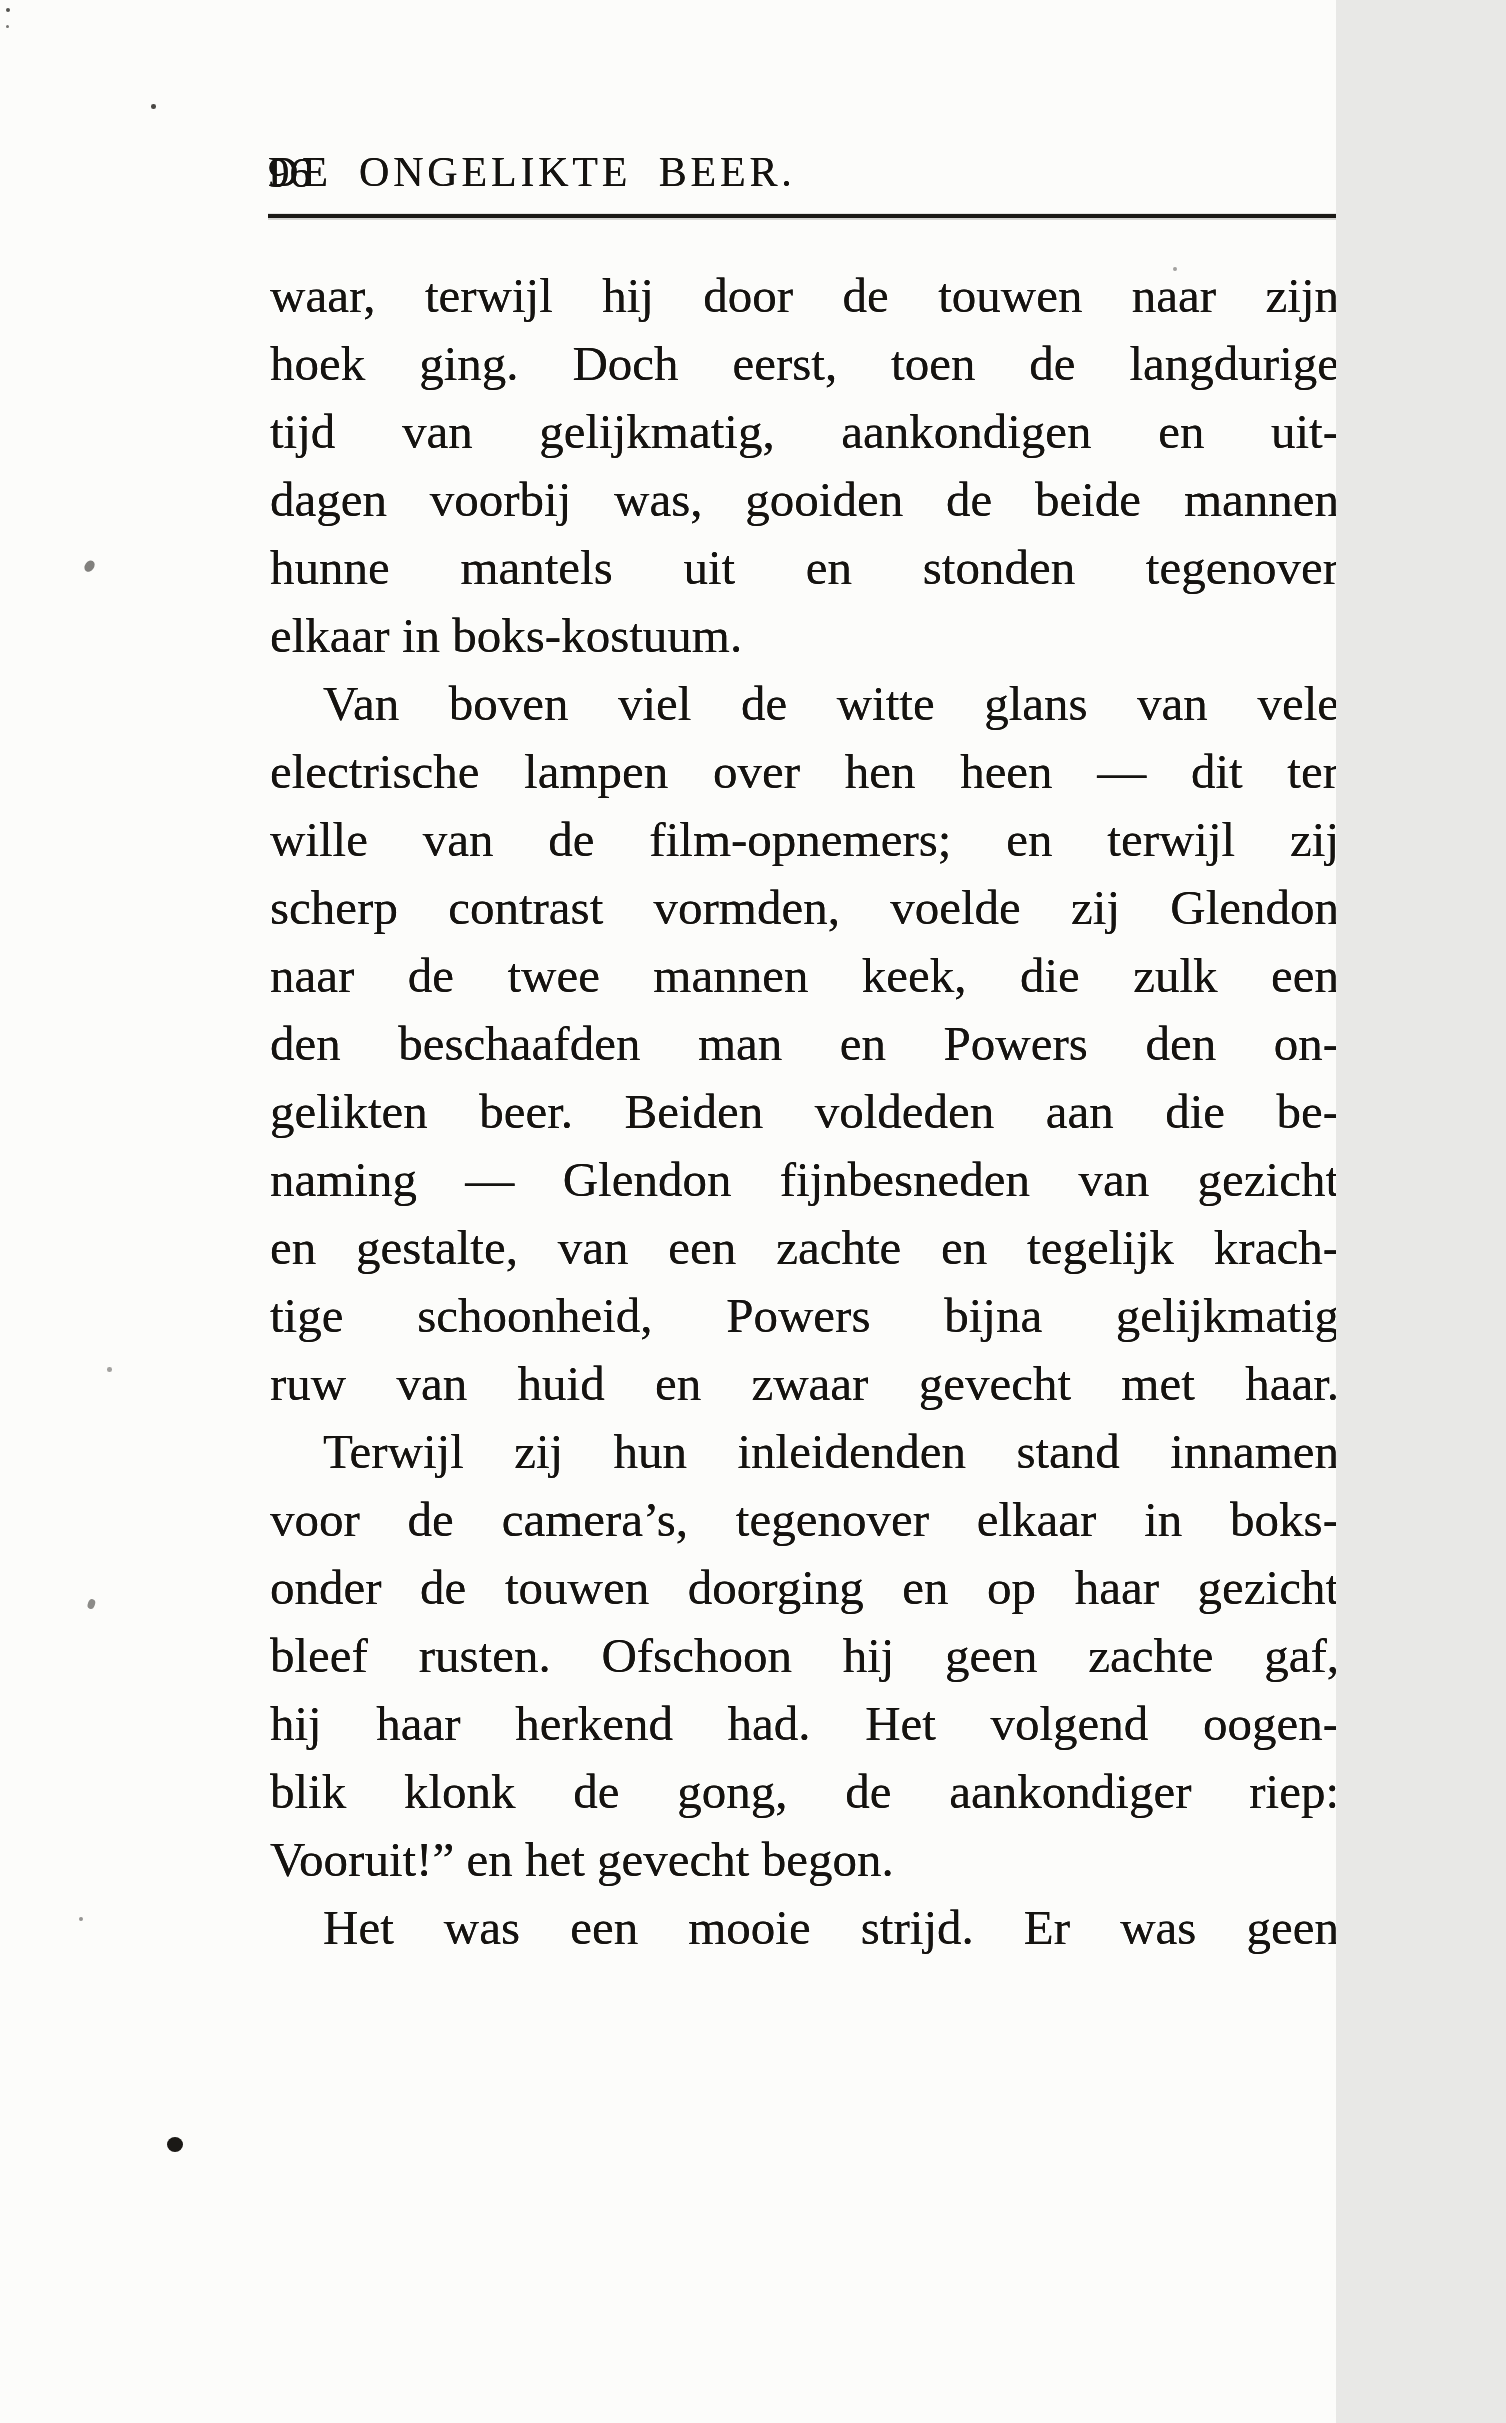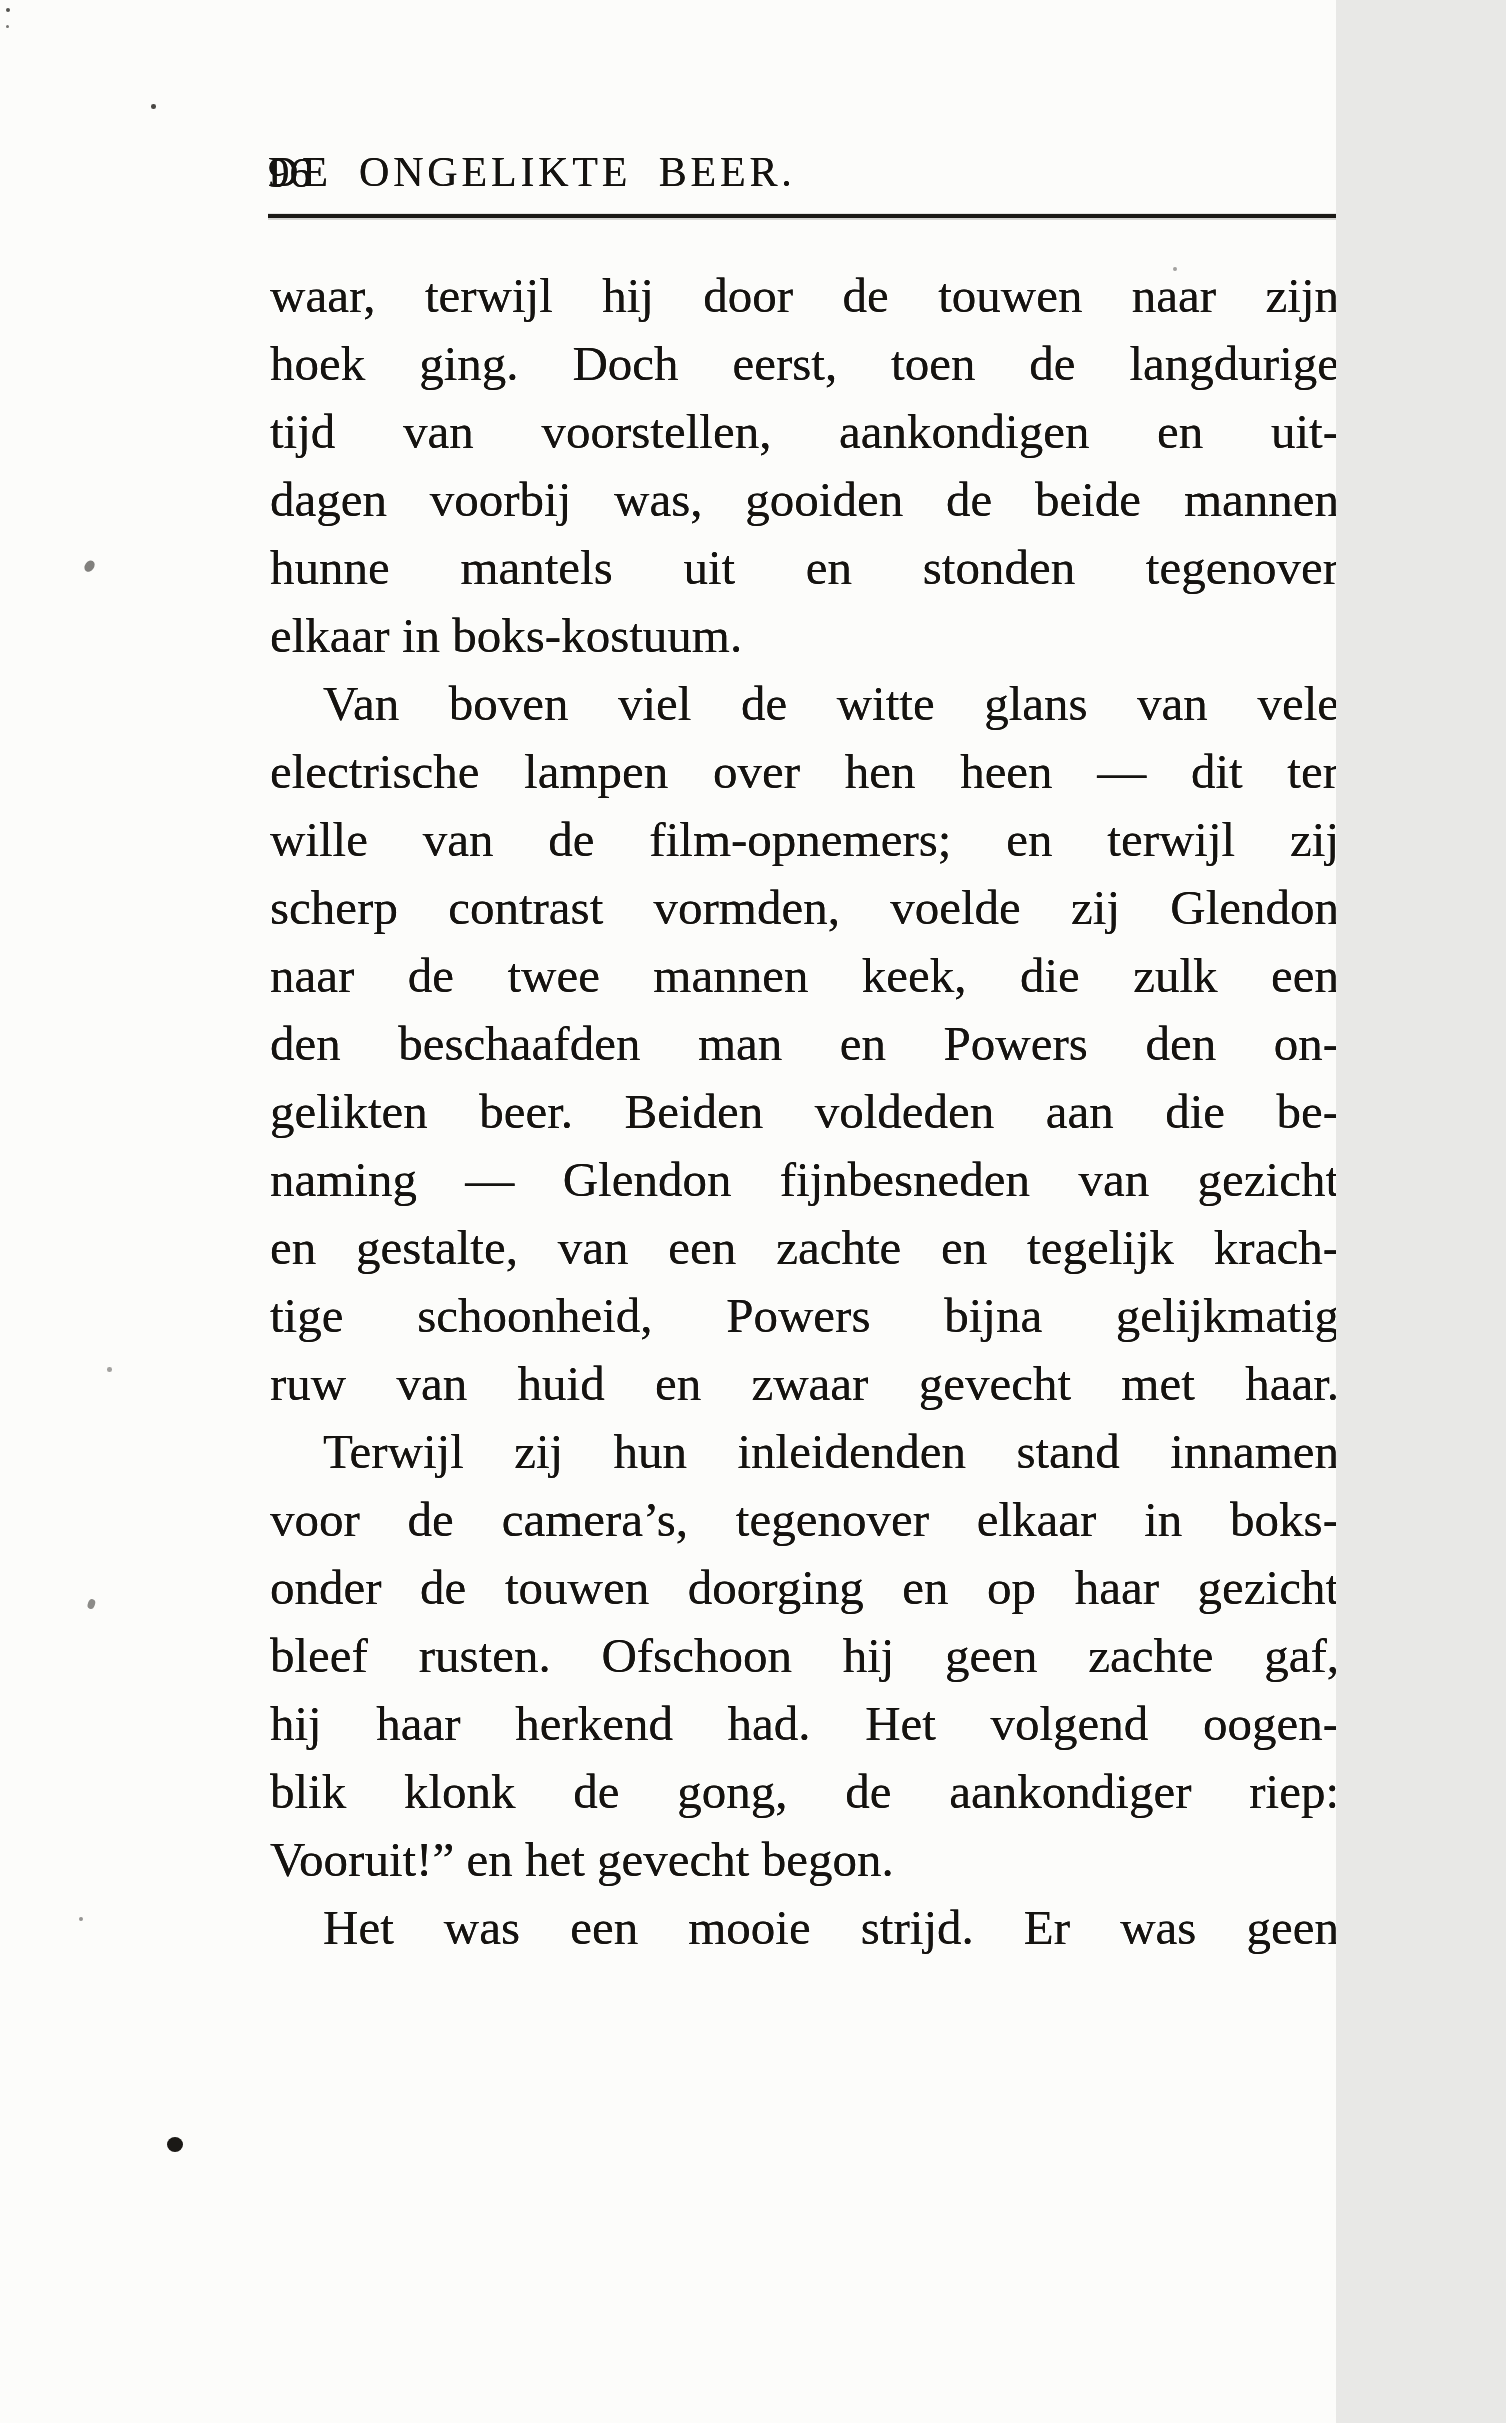--- a/index.html
+++ b/index.html
@@ -78,21 +78,21 @@
 
   <div class="header">
     <span class="page-number">96</span>
     <span class="running-title">DE ONGELIKTE BEER.</span>
   </div>
   <div class="header-rule"></div>
 
   <div class="textblock">
     <div class="line">waar, terwijl hij door de touwen naar zijn</div>
     <div class="line">hoek ging. Doch eerst, toen de langdurige</div>
-    <div class="line">tijd van voorstellen, aankondigen en uit-</div>
+    <div class="line">tijd van gelijkmatig, aankondigen en uit-</div>
     <div class="line">dagen voorbij was, gooiden de beide mannen</div>
     <div class="line">hunne mantels uit en stonden tegenover</div>
     <div class="line flush">elkaar in boks-kostuum.</div>
     <div class="line indent">Van boven viel de witte glans van vele</div>
     <div class="line">electrische lampen over hen heen — dit ter</div>
     <div class="line">wille van de film-opnemers; en terwijl zij</div>
     <div class="line">scherp contrast vormden, voelde zij Glendon</div>
     <div class="line">naar de twee mannen keek, die zulk een</div>
     <div class="line">den beschaafden man en Powers den on-</div>
     <div class="line">gelikten beer. Beiden voldeden aan die be-</div>

